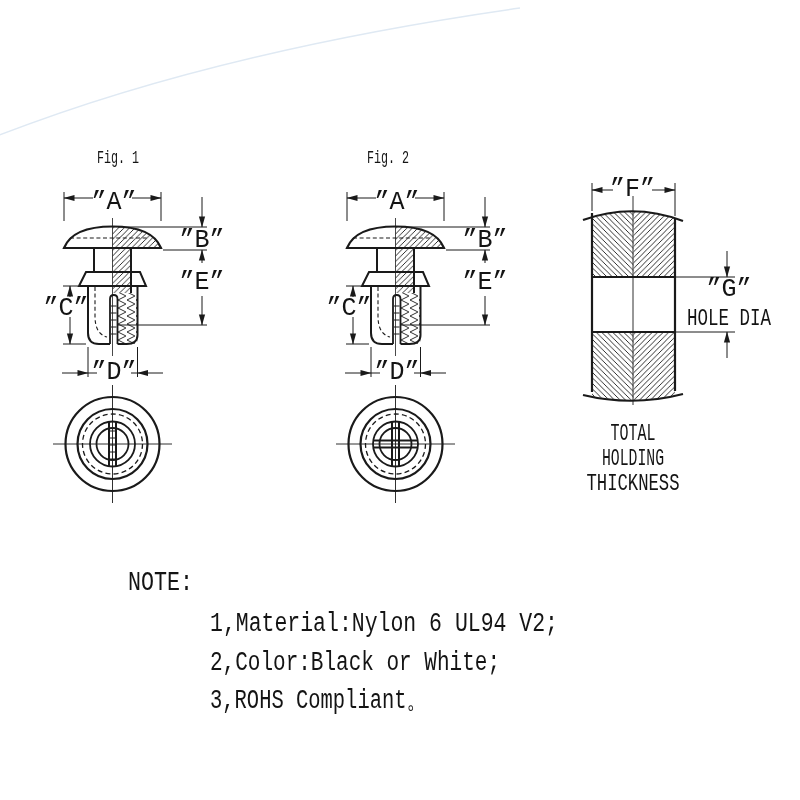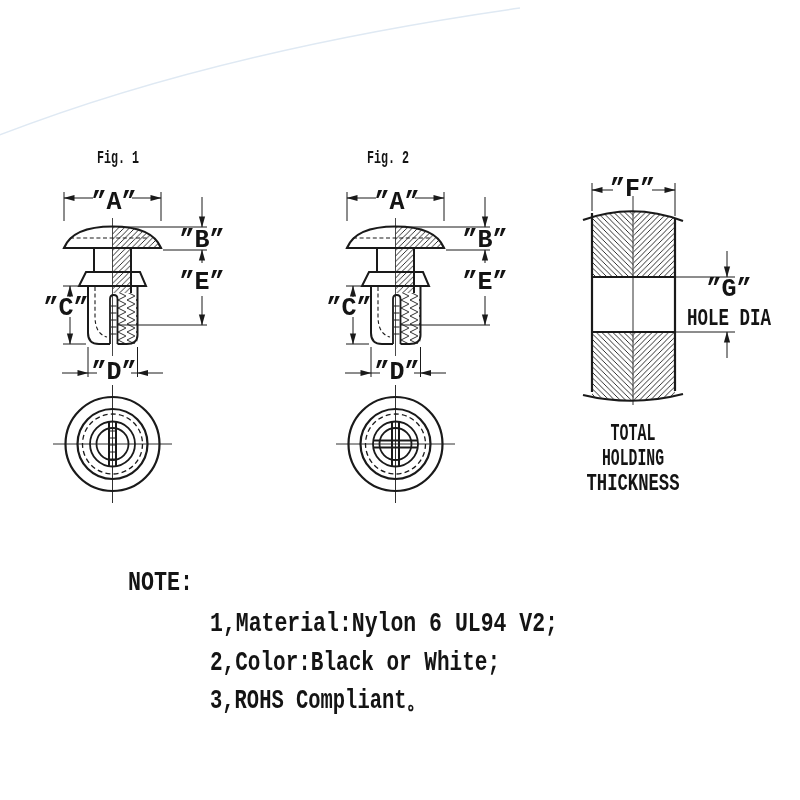--- a/index.html
+++ b/index.html
@@ -1,16 +1,16 @@
 <!DOCTYPE html>
 <html><head>
 <meta charset="utf-8">
 <style>
   html,body{margin:0;padding:0;background:#ffffff;}
-  #page{position:relative;width:800px;height:800px;background:#ffffff;overflow:hidden;font-weight:bold;}
+  #page{position:relative;width:800px;height:800px;background:#ffffff;overflow:hidden;}
   svg{display:block;}
   svg text{font-family:"Liberation Mono","DejaVu Sans Mono",monospace;fill:#141414;}
   .t-fig{font-size:18px;}
   .t-dim{font-size:25px;}
   .t-cap{font-size:24px;}
   .t-note{font-size:27px;}
   .t-hole{font-size:24px;}
 </style>
 </head>
 <body>

